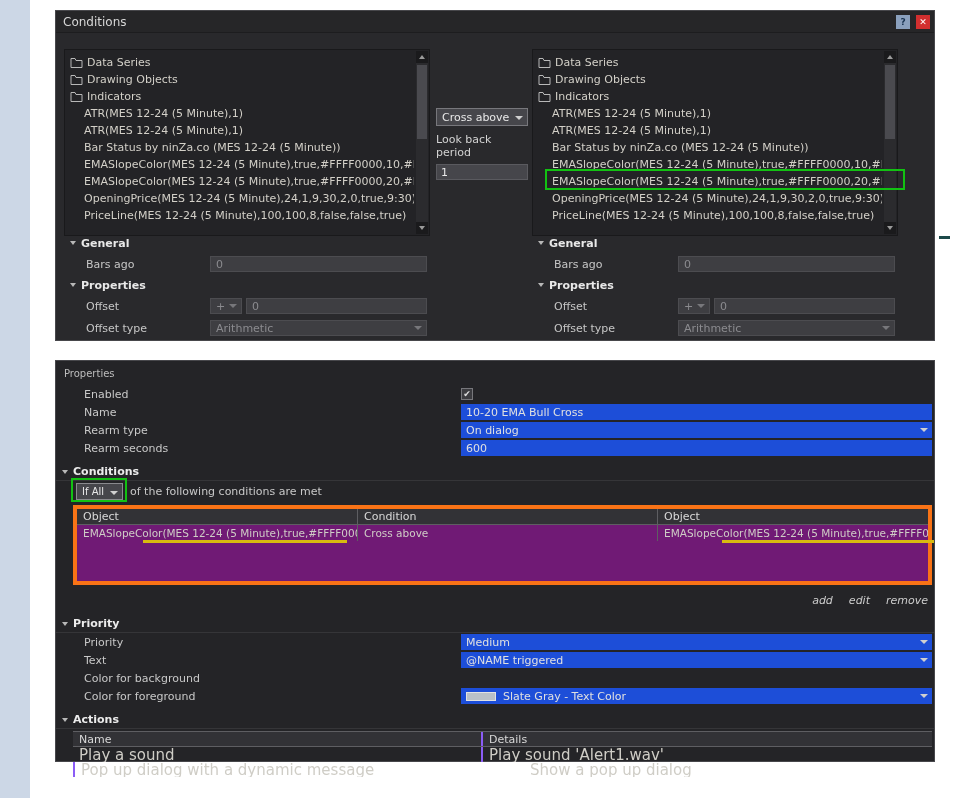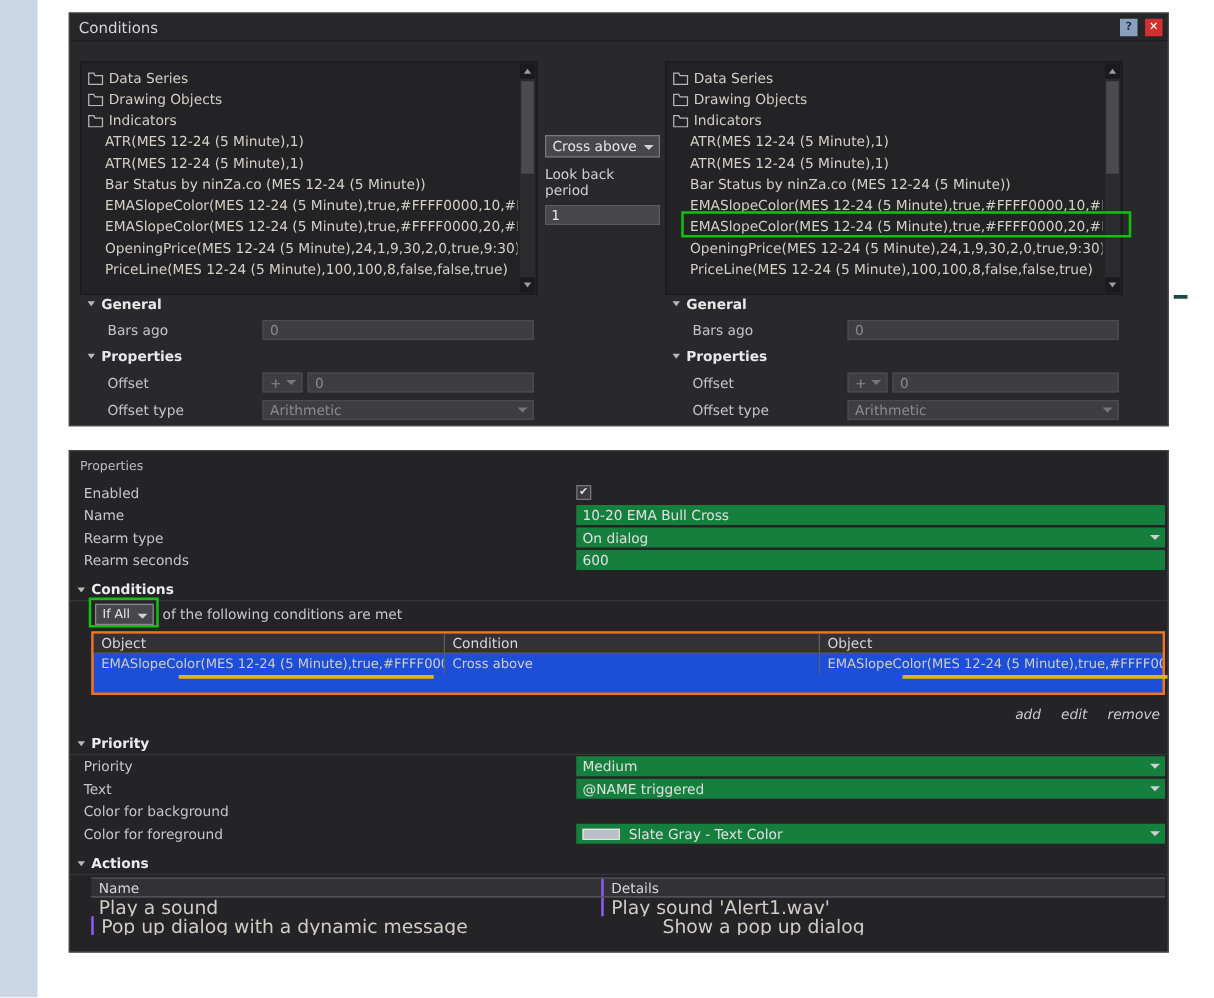--- a/index.html
+++ b/index.html
@@ -39,30 +39,30 @@
 .sechead{display:flex;align-items:center;height:20px;gap:5px;padding-left:6px;font-weight:bold;color:#e8e8e8}
 .sechead .tri-dn{border-top-color:#b8b8b8}
 .frow{display:flex;align-items:center;height:22px}
 .frow .flabel{width:146px;padding-left:22px;color:#c6c6c6;flex:none}
 .frow .fval{flex:1;margin-right:3px;display:flex;gap:4px}
 .dis{height:16px;background:#3e3e42;border:1px solid #4c4c50;color:#8b8b8f;display:flex;align-items:center;padding:0 5px;flex:1;position:relative}
 .dis .caret{border-top-color:#77777b;position:absolute;right:4px;top:5px}
 .dis.mini{flex:none;width:32px}
 #props-panel .ptitle{height:24px;display:flex;align-items:center;padding-left:8px;color:#bdbdbd;font-size:10px}
 .prow{display:flex;align-items:center;height:18px}
-.plabel{width:405px;padding-left:11px;color:#c8c8c8;flex:none}
+.plabel{width:405px;padding-left:28px;color:#c8c8c8;flex:none}
 .pval{flex:1;margin-right:2px;display:flex;align-items:center}
-.pfield{position:relative;height:16px;background:#15803d;display:flex;align-items:center;color:#e0e0e0;padding:0 32px 0 5px;flex:1;white-space:nowrap;overflow:hidden}
+.pfield{position:relative;height:16px;background:#1d4ed8;display:flex;align-items:center;color:#e0e0e0;padding:0 32px 0 5px;flex:1;white-space:nowrap;overflow:hidden}
 .pfield .caret{position:absolute;right:4px;top:6px}
 .checkbox{width:12px;height:12px;background:#3c3c40;border:1px solid #77777b;display:flex;align-items:center;justify-content:center;color:#e0e0e0;font-size:9px;line-height:1;cursor:pointer}
 .psec{display:flex;align-items:center;height:18px;gap:5px;padding-left:6px;font-weight:bold;color:#ececec;border-bottom:1px solid #353538;margin-top:6px}
 .psec .tri-dn{border-top-color:#b8b8b8}
 .ifrow{display:flex;align-items:center;height:20px;padding-left:20px;gap:7px;color:#c8c8c8}
 .ifdd{width:47px;height:17px;font-size:10px;flex:none;border-color:#8a8a8e}
-.ctable{margin:4px 2px 0 17px;border:2px solid #f97316;height:51px;background:#1d4ed8}
+.ctable{margin:4px 2px 0 17px;border:4px solid #f97316;height:80px;background:#701a75}
 .crow{display:flex;height:16px;align-items:center}
 .crow.chead{background:#323236;border-bottom:1px solid #5e5e62}
 .ccell{height:100%;display:flex;align-items:center;padding:0 6px;white-space:nowrap;overflow:hidden;color:#cfcdc6;font-size:10.5px}
 .chead .ccell{color:#d8d8d8;font-size:11px}
 .ccell.c1{width:280px;flex:none}
 .ccell.c2{width:300px;flex:none;border-left:1px solid #5e5e62}
 .ccell.c3{flex:1;border-left:1px solid #5e5e62}
 .linksrow{display:flex;justify-content:flex-end;gap:16px;height:18px;align-items:center;padding-right:6px;color:#cdcdcd;font-style:italic;margin-top:6px}
 .linksrow span{cursor:pointer}
 .swatch{width:30px;height:9px;border:1px solid #e2e2e2;flex:none;margin-right:7px}

